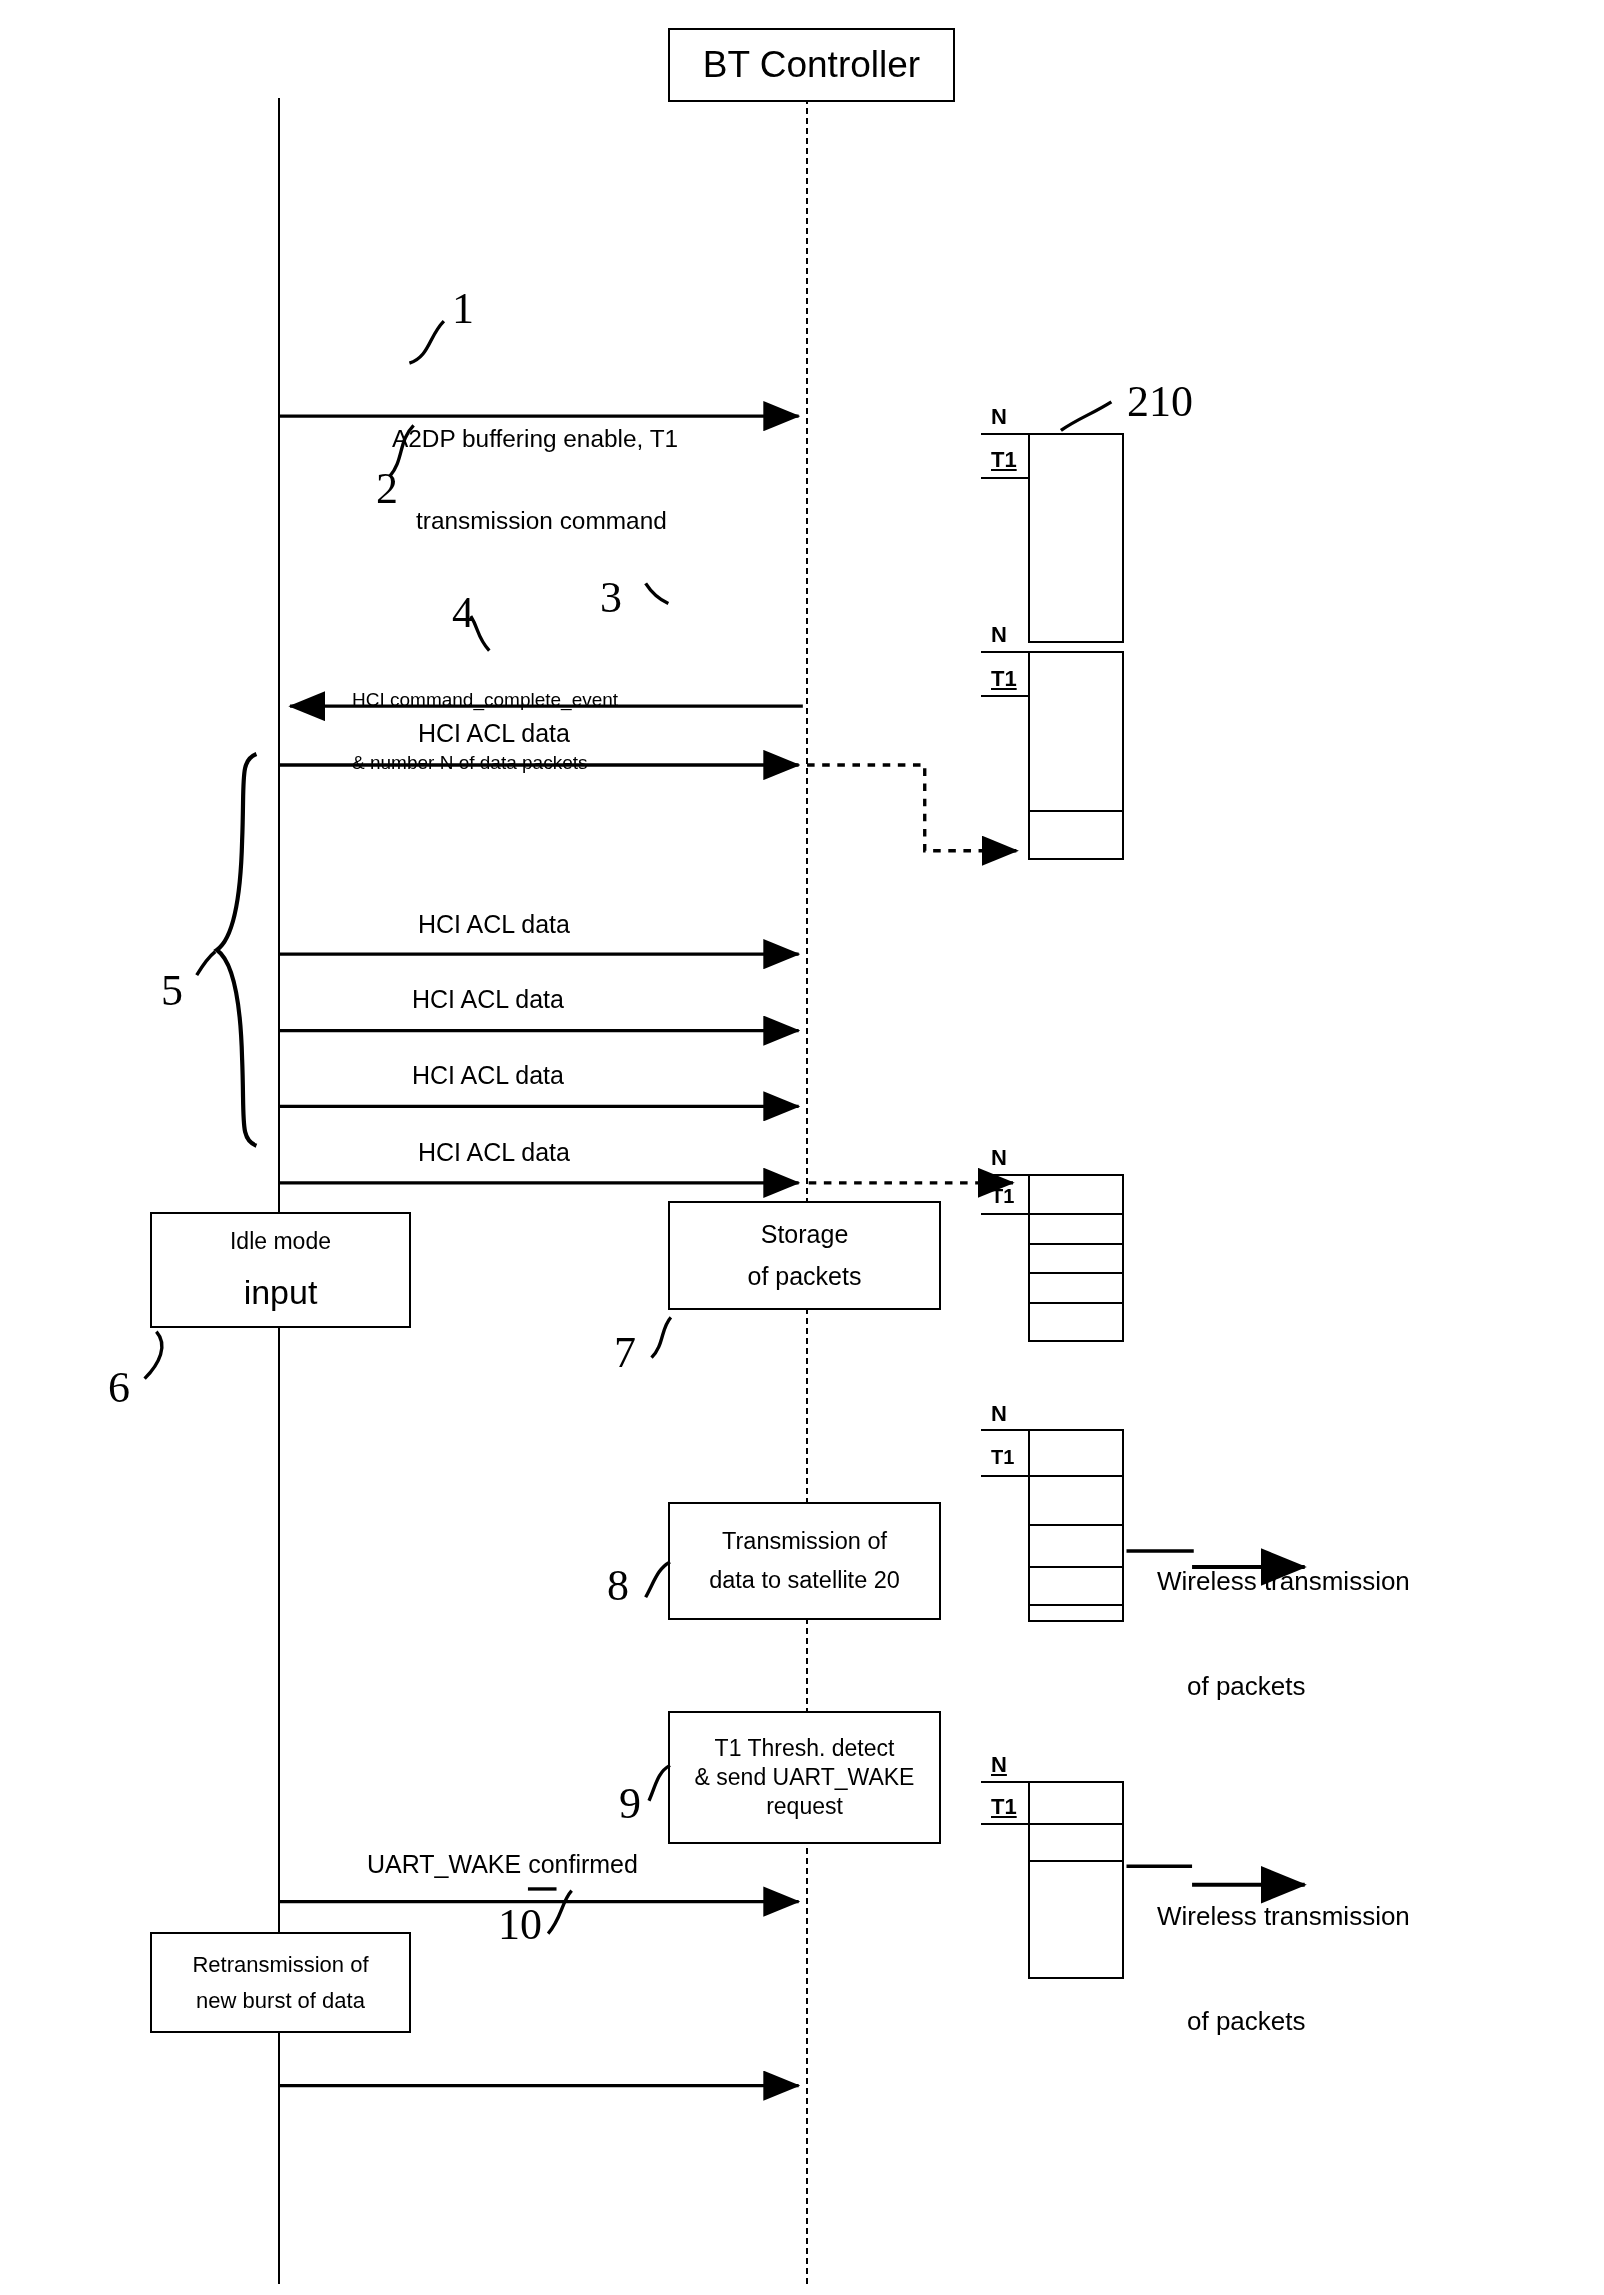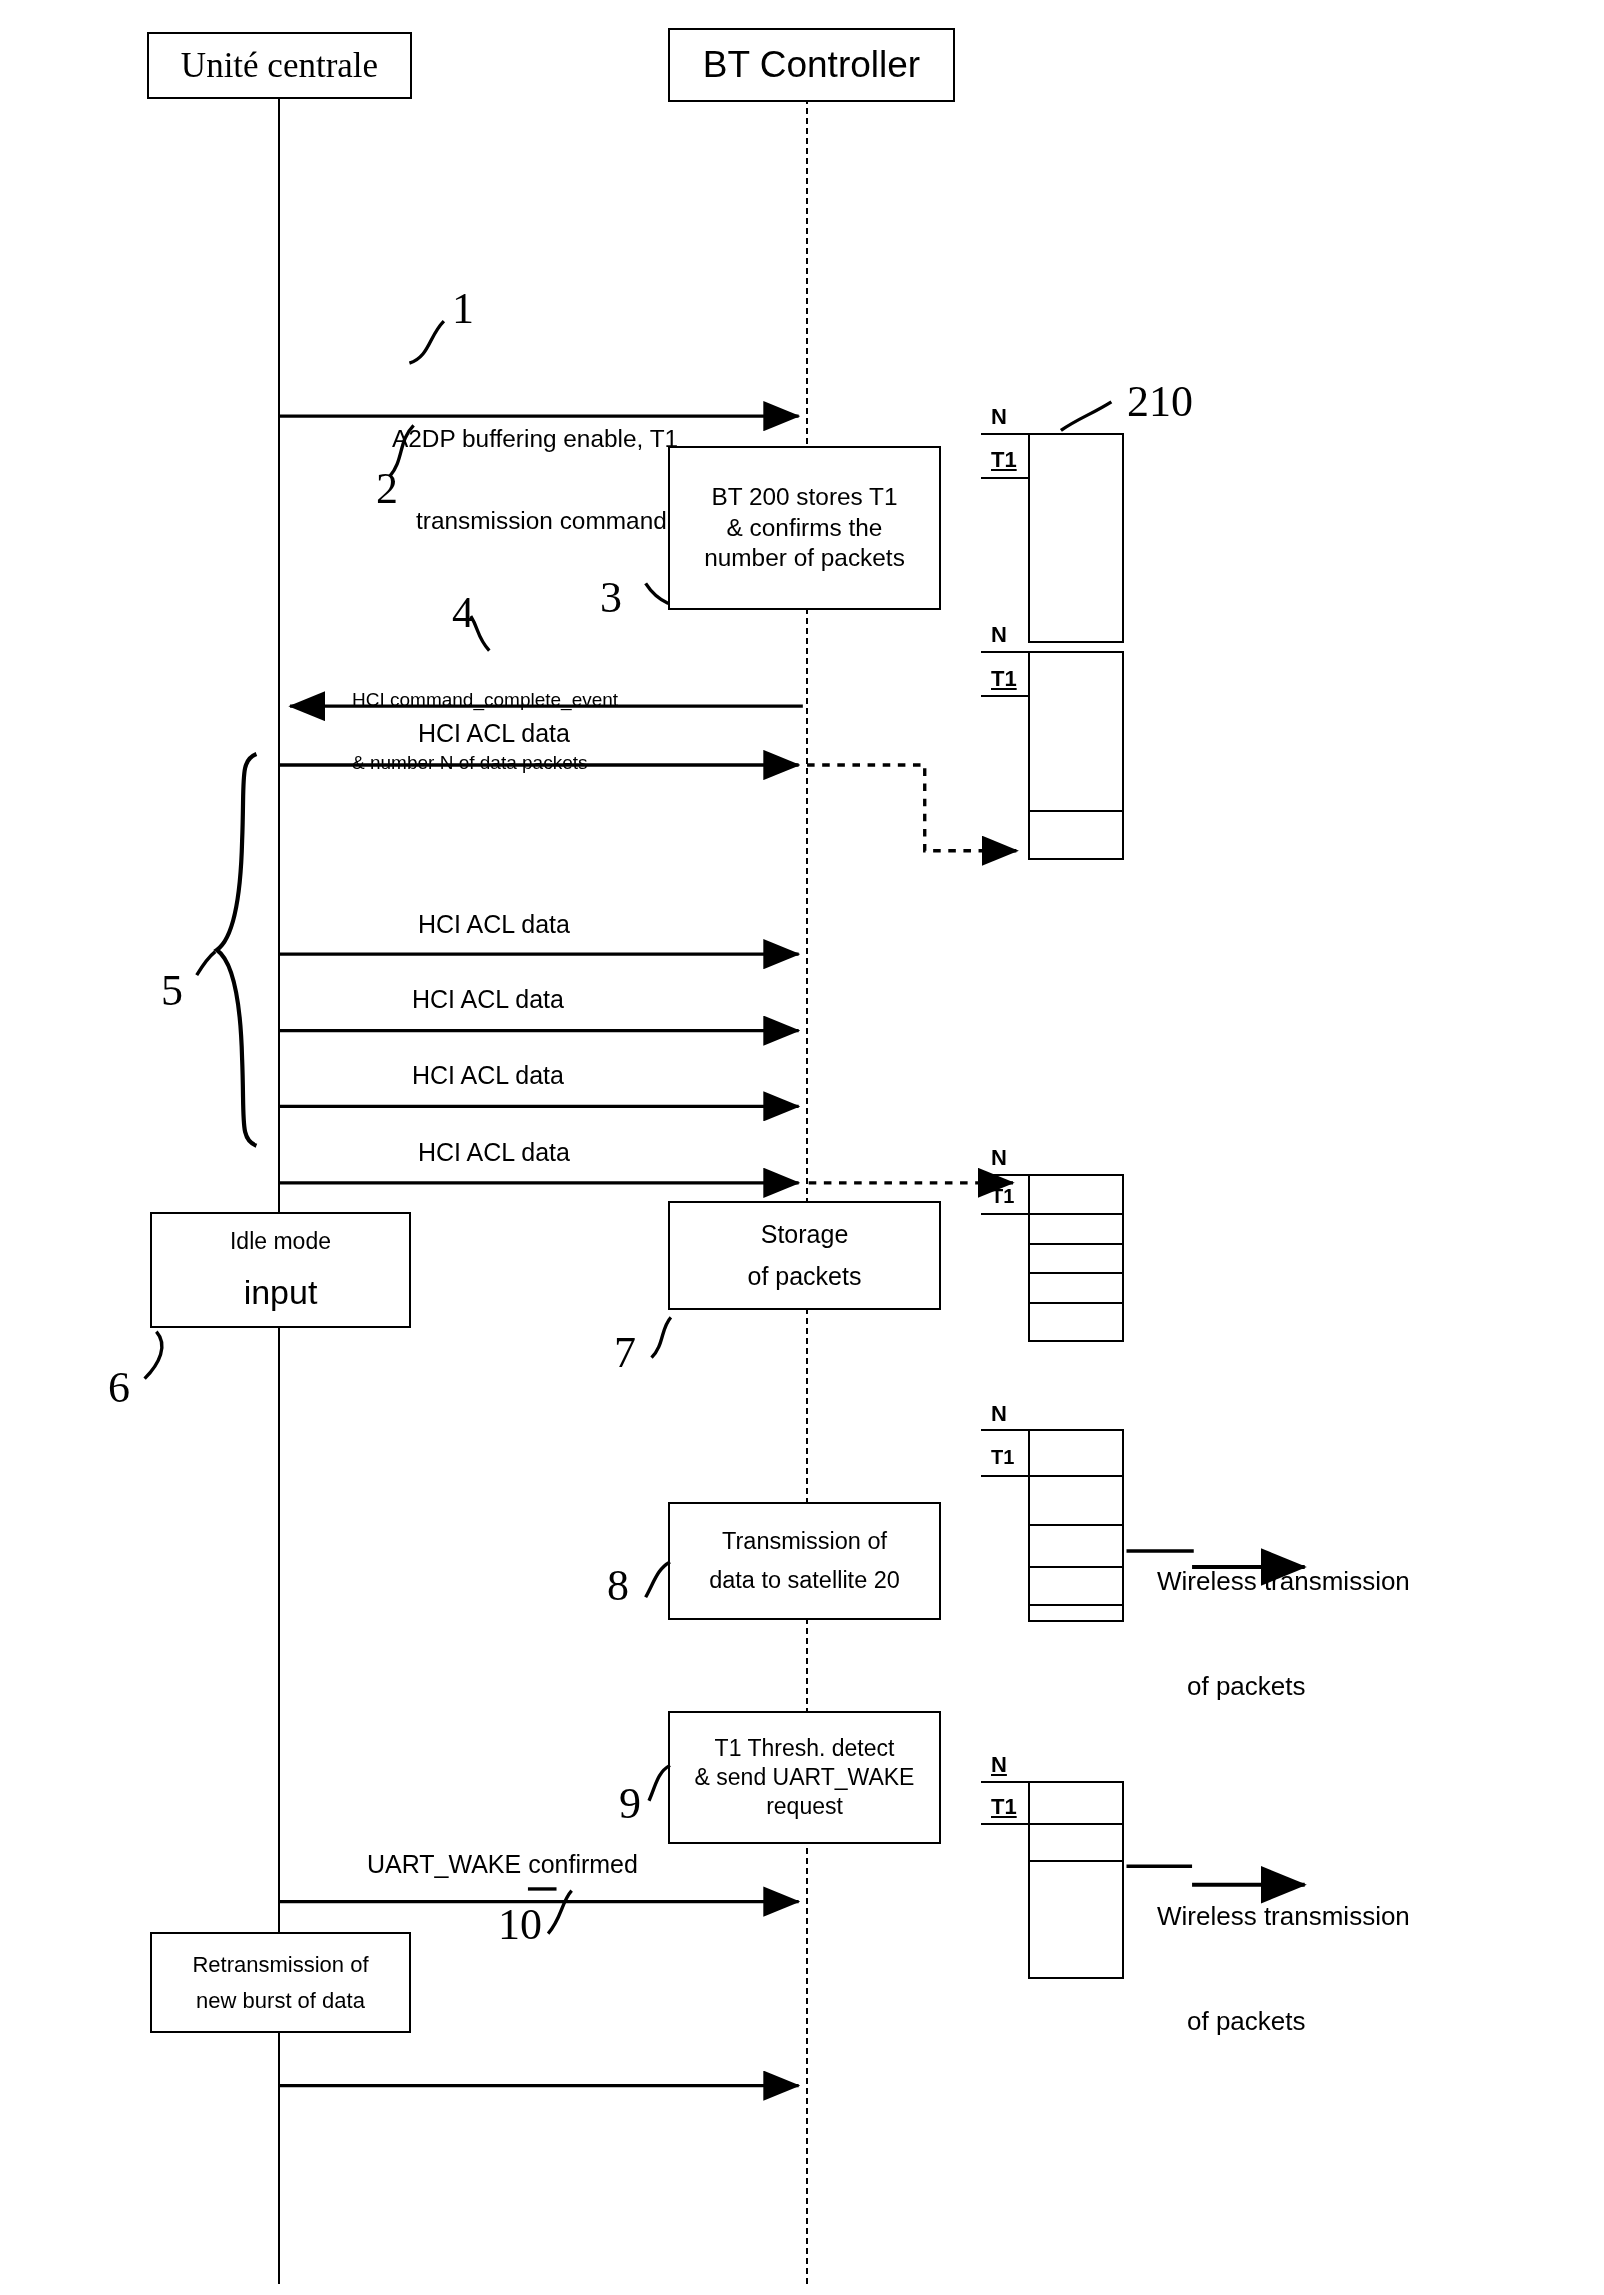--- a/index.html
+++ b/index.html
@@ -30,44 +30,36 @@
   svg.ov{position:absolute;left:0;top:0;width:1604px;height:2295px;pointer-events:none;}
 </style>
 </head>
 <body>
 
 <div id="stage">
 
   <div class="lifeline" style="left:278px;top:98px;height:2186px;"></div>
   <div class="lifeline dash" style="left:806px;top:98px;height:2186px;"></div>
 
-  <div class="box serif" style="left:147px;top:32px;width:265px;height:67px;font-size:35px;">
-    <span>Unité centrale</span>
-  </div>
 
   <div class="box sans" style="left:668px;top:28px;width:287px;height:74px;font-size:37px;text-align:center;">
     <span>BT Controller</span>
   </div>
 
 
   <div class="box sans" style="left:150px;top:1212px;width:261px;height:116px;">
     <span style="font-size:23px;margin-bottom:15px;">Idle mode</span>
     <span style="font-size:34px;">input</span>
   </div>
 
   <div class="box sans" style="left:150px;top:1932px;width:261px;height:101px;font-size:22px;align-items:center;">
     <span style="margin-bottom:8.4px;">Retransmission of</span>
     <span>new burst of data</span>
   </div>
 
-  <div class="box sans" style="left:668px;top:446px;width:273px;height:164px;font-size:24.4px;">
-    <span>BT 200 stores T1</span>
-    <span>&amp; confirms the</span>
-    <span>number of packets</span>
-  </div>
 
   <div class="box sans" style="left:668px;top:1201px;width:273px;height:109px;font-size:25px;">
     <span style="margin-bottom:10px;">Storage</span>
     <span>of packets</span>
   </div>
 
   <div class="box sans" style="left:668px;top:1502px;width:273px;height:118px;font-size:23.5px;">
     <span style="margin-bottom:10px;">Transmission of</span>
     <span>data to satellite 20</span>
   </div>

